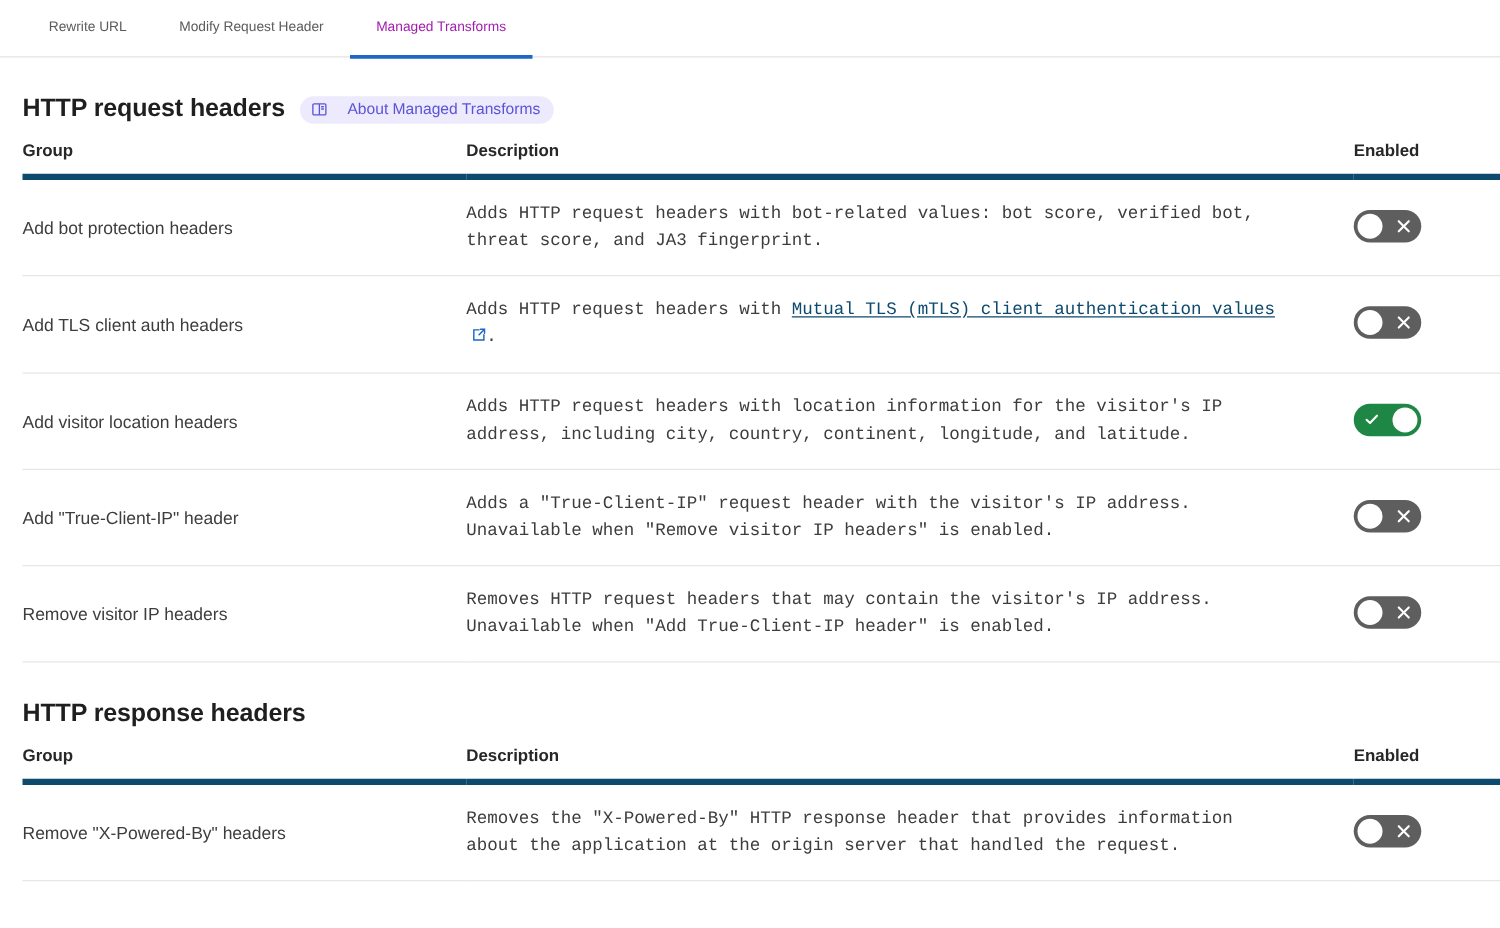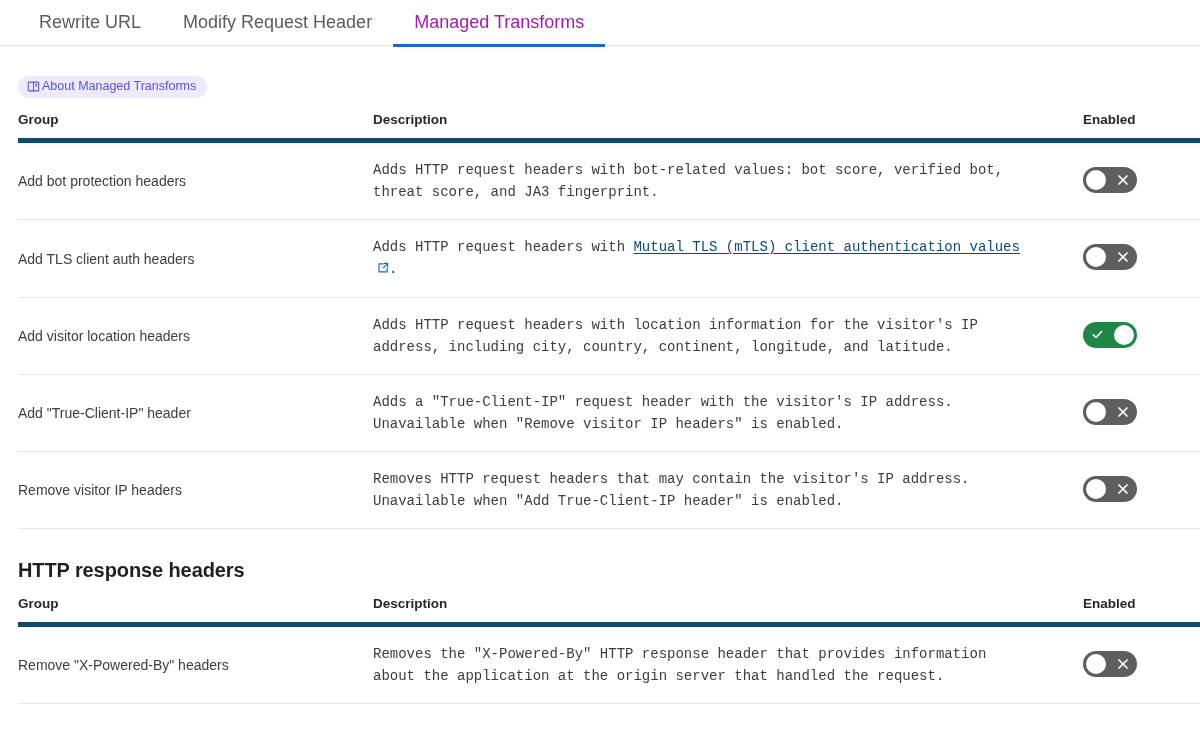--- a/index.html
+++ b/index.html
@@ -16,21 +16,21 @@
   .tabbar {
     position: relative;
     height: 46px;
     border-bottom: 1px solid #e3e3e3;
     padding: 0 0 0 18px;
     display: flex;
     align-items: flex-start;
   }
   .tab {
     position: relative;
-    font-size: 18px;
+    font-size: 11px;
     color: #5b5b5b;
     padding: 12px 21px 14px 21px;
     white-space: nowrap;
     cursor: pointer;
     line-height: 20px;
   }
   .tab.active {
     color: #a21caf;
     font-weight: 400;
     text-align: center;
@@ -54,21 +54,21 @@
   }
   .section-title {
     font-size: 20px;
     font-weight: 600;
     color: #1f1f1f;
     letter-spacing: -0.1px;
   }
   .about-pill {
     display: inline-flex;
     align-items: center;
-    gap: 2px;
+    gap: 16px;
     background: #eceafc;
     color: #5b53d8;
     border-radius: 11px;
     padding: 3px 11px 4px 9px;
     font-size: 12.5px;
     line-height: 15px;
     cursor: pointer;
   }
   .about-pill svg { display: block; }
 
@@ -145,20 +145,21 @@
 
 <div class="tabbar">
   <div class="tab">Rewrite URL</div>
   <div class="tab">Modify Request Header</div>
   <div class="tab active">Managed Transforms</div>
 </div>
 
 <div class="section">
 
   <div class="section-head">
+    <div class="section-title">HTTP request headers</div>
     <div class="about-pill">
       <span>
         <svg width="13" height="13" viewBox="0 0 16 16" fill="none" stroke="#5b53d8" stroke-width="1.3">
           <rect x="1.6" y="2.6" width="12.8" height="10.8" rx="1.2"></rect>
           <line x1="8" y1="2.6" x2="8" y2="13.4"></line>
           <line x1="9.8" y1="5.4" x2="12.4" y2="5.4"></line>
           <line x1="9.8" y1="7.6" x2="12.4" y2="7.6"></line>
         </svg>
       </span>
       <span>About Managed Transforms</span>

